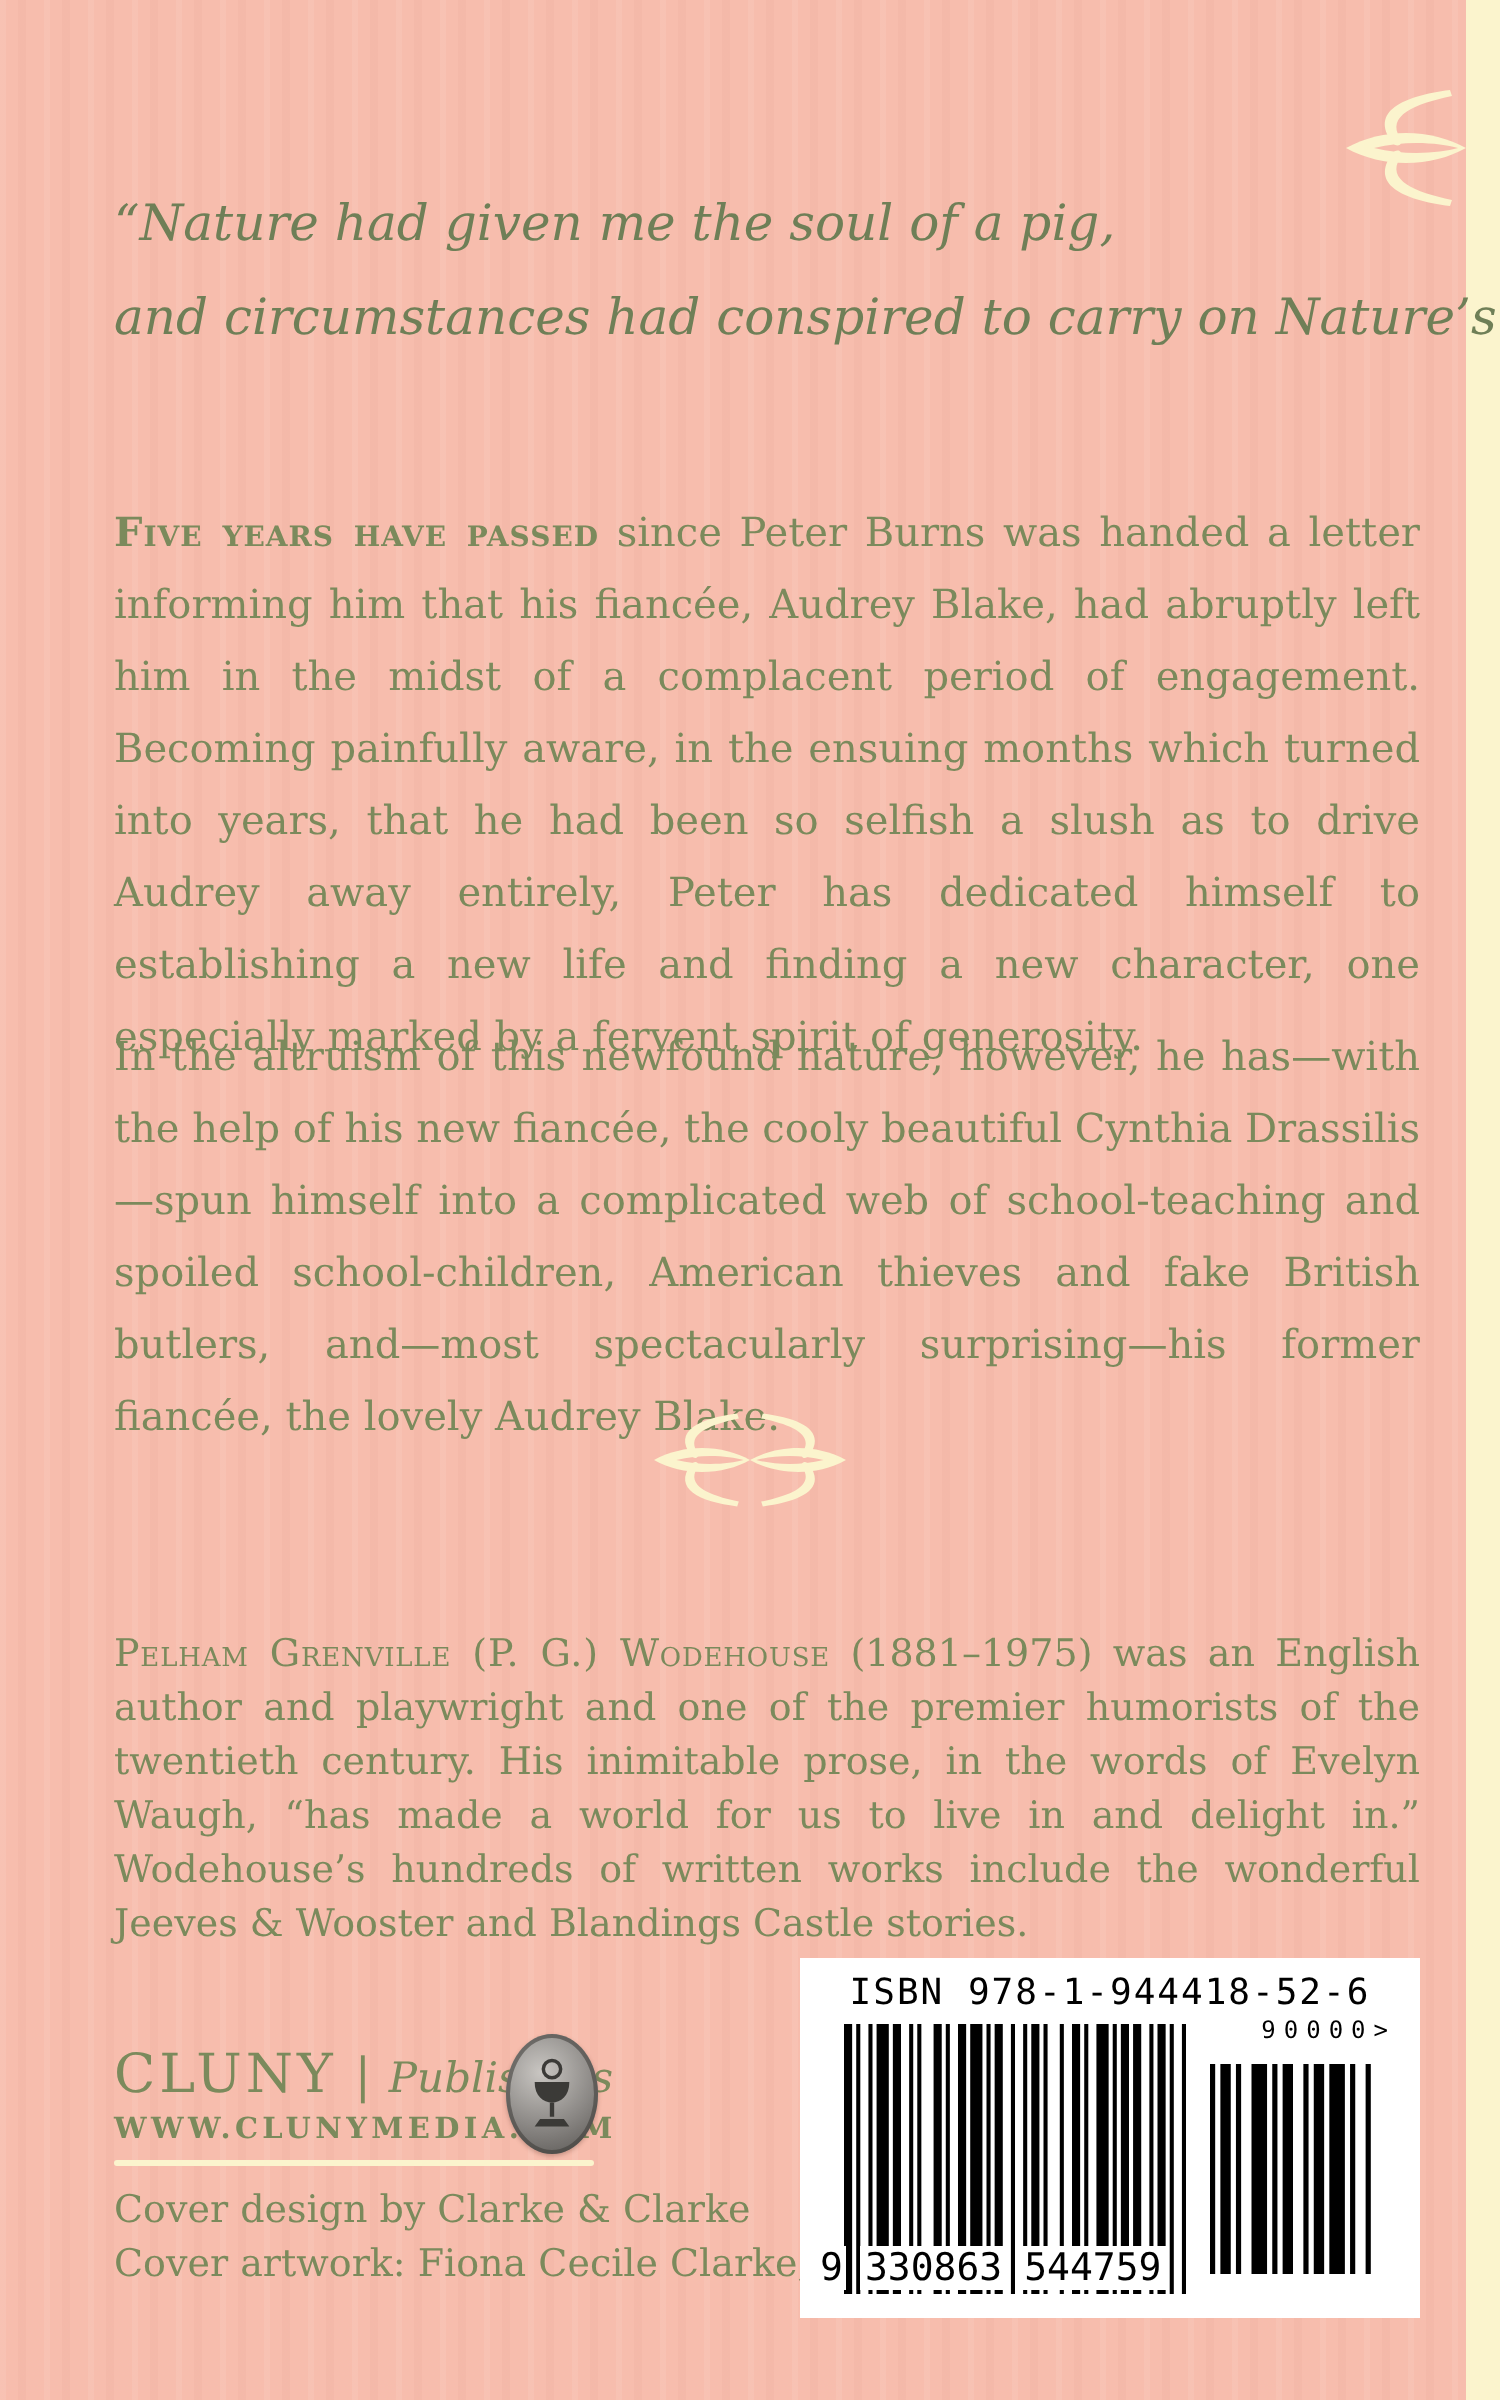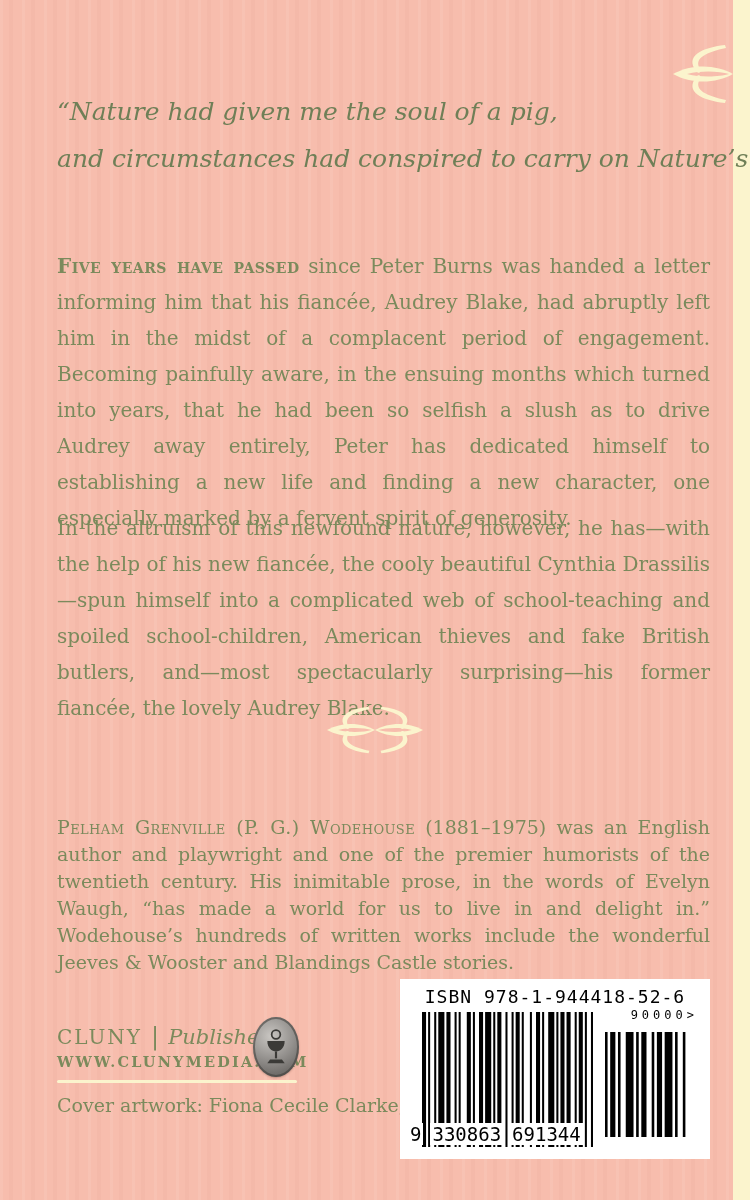--- a/index.html
+++ b/index.html
@@ -67,21 +67,21 @@
     color: var(--olive, #7b8a5c);
     margin-top: 16px;
   }
   .bio-lead { font-variant: small-caps; letter-spacing: 0.4px; }
 
   .publisher {
     position: absolute; top: 1022px; left: 57px;
     color: var(--olive, #7b8a5c);
   }
   .publisher-line { display: flex; align-items: baseline; }
-  .publisher-name { font-size: 20px; letter-spacing: 2px; text-align: right; }
+  .publisher-name { font-size: 27px; letter-spacing: 2px; text-align: right; }
   .publisher-pipe { font-size: 24px; font-weight: 300; margin: 0 9px; color: var(--olive, #7b8a5c); }
   .publisher-type { font-size: 21px; font-style: italic; }
   .publisher-site {
     margin-top: 3px;
     font-size: 14.5px; font-weight: bold; letter-spacing: 2.2px;
   }
 
   .medallion {
     position: absolute; top: 1017px; left: 253px;
     width: 46px; height: 60px;
@@ -184,20 +184,21 @@
       <circle cx="12" cy="5.5" r="4" fill="none" stroke="#3b3a37" stroke-width="1.6"></circle>
       <path d="M4 11.5 h16 c0 6.5 -4 9.5 -8 9.5 c-4 0 -8 -3 -8 -9.5 Z" fill="#3b3a37"></path>
       <rect x="11" y="21" width="2" height="6.5" fill="#3b3a37"></rect>
       <path d="M6.5 28.5 h11 l2.5 3.5 H4 Z" fill="#3b3a37"></path>
     </svg>
   </div>
 
   <div class="rule"></div>
 
   <div class="credits">
+    <div>Cover design by Clarke &amp; Clarke</div>
     <div>Cover artwork: Fiona Cecile Clarke,</div>
   </div>
 
   <div class="barcode-box">
     <div class="isbn-label">ISBN 978-1-944418-52-6</div>
     <div class="price-code">90000&gt;</div>
     <svg class="bars-main" width="171" height="135" aria-hidden="true">
         <rect x="0.00" y="0" width="4.07" height="135" fill="#000000"></rect>
         <rect x="6.11" y="0" width="2.04" height="135" fill="#000000"></rect>
         <rect x="12.21" y="0" width="2.04" height="135" fill="#000000"></rect>
@@ -236,17 +237,17 @@
         <rect x="36.31" y="0" width="5.19" height="105" fill="#000000"></rect>
         <rect x="46.69" y="0" width="2.59" height="105" fill="#000000"></rect>
         <rect x="51.88" y="0" width="5.19" height="105" fill="#000000"></rect>
         <rect x="59.66" y="0" width="7.78" height="105" fill="#000000"></rect>
         <rect x="70.03" y="0" width="2.59" height="105" fill="#000000"></rect>
         <rect x="77.81" y="0" width="2.59" height="105" fill="#000000"></rect>
       </svg>
     <div class="digits-row">
       <span>9</span>
       <span>330863</span>
-      <span>691344</span>
+      <span>544759</span>
     </div>
   </div>
 
 </div>
 
 </body></html>

